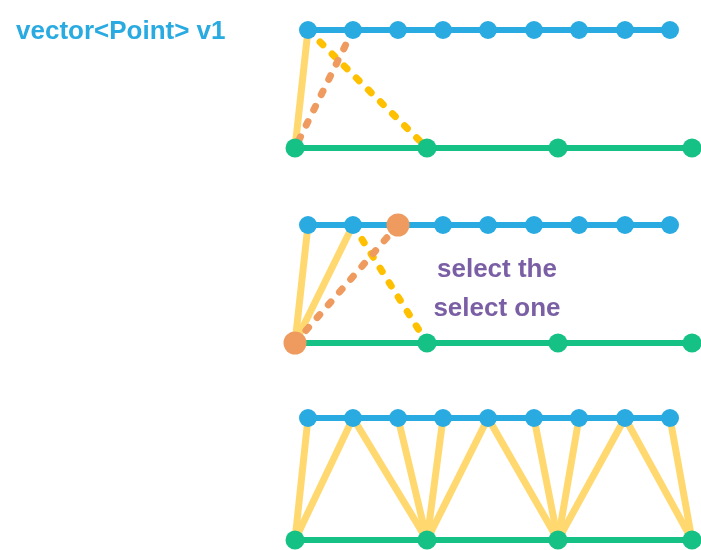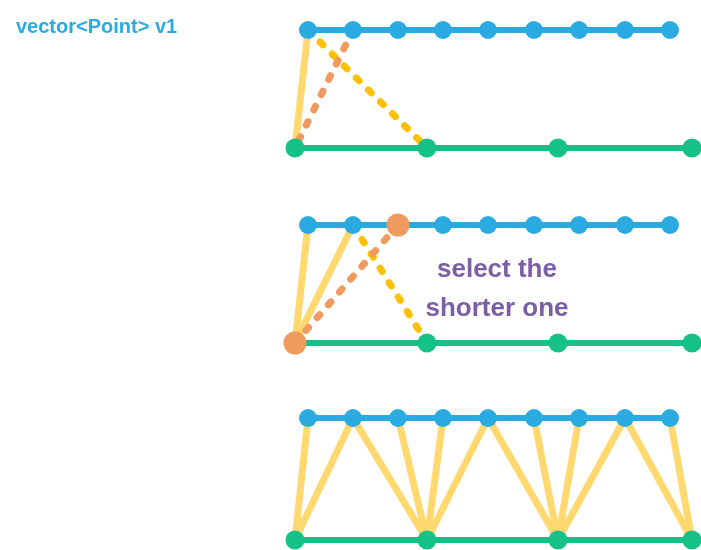--- a/index.html
+++ b/index.html
@@ -16,21 +16,21 @@
     font-family: "Liberation Sans", "DejaVu Sans", sans-serif;
   }
   .canvas svg {
     position: absolute;
     left: 0;
     top: 0;
   }
   .vec-label {
     position: absolute;
     left: 16px;
-    font-size: 20px;
+    font-size: 26px;
     font-weight: 700;
     white-space: nowrap;
     letter-spacing: 0px;
   }
   .vec-label.v1 { top: 15px; }
   .vec-label.v2 { top: 131px; }
   .annotation {
     position: absolute;
     left: 391px;
     top: 249px;
@@ -109,15 +109,15 @@
       <circle cx="295" cy="540" r="9.5" fill="#15C185"></circle>
       <circle cx="427" cy="540" r="9.5" fill="#15C185"></circle>
       <circle cx="558" cy="540" r="9.5" fill="#15C185"></circle>
       <circle cx="692" cy="540" r="9.5" fill="#15C185"></circle>
     </svg>
 
   <div class="vec-label v1" style="color: rgb(41, 171, 226);">vector&lt;Point&gt; v1</div>
 
   <div class="annotation" style="color: rgb(123, 95, 165); text-align: center;">
     <div>select the</div>
-    <div>shorter one</div>
+    <div>select one</div>
   </div>
 </div>
 
 </body></html>

